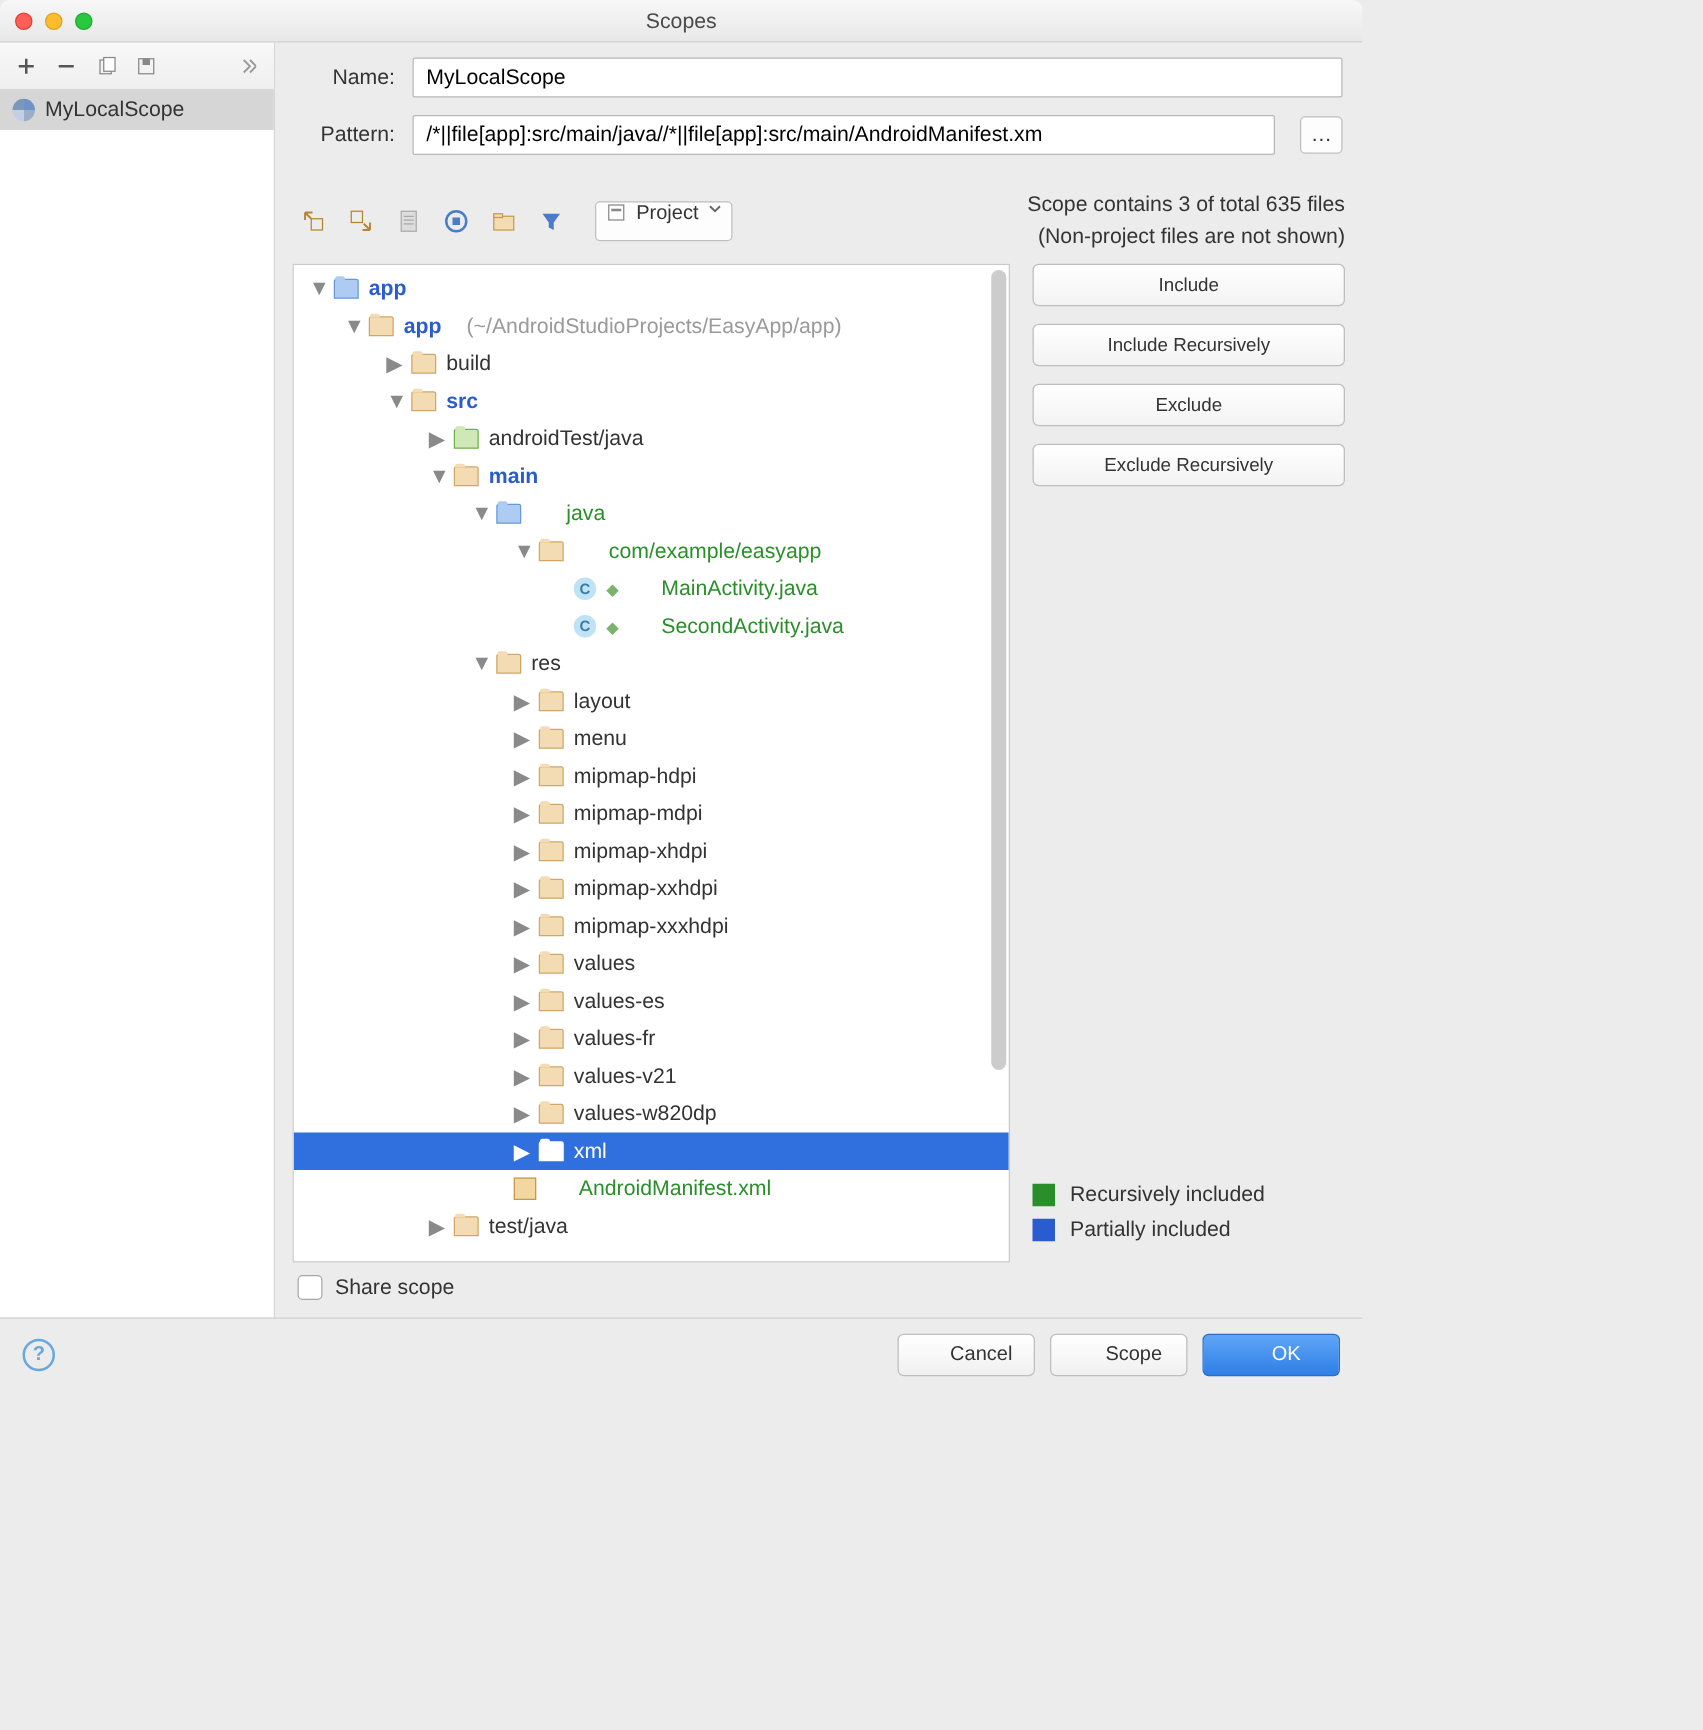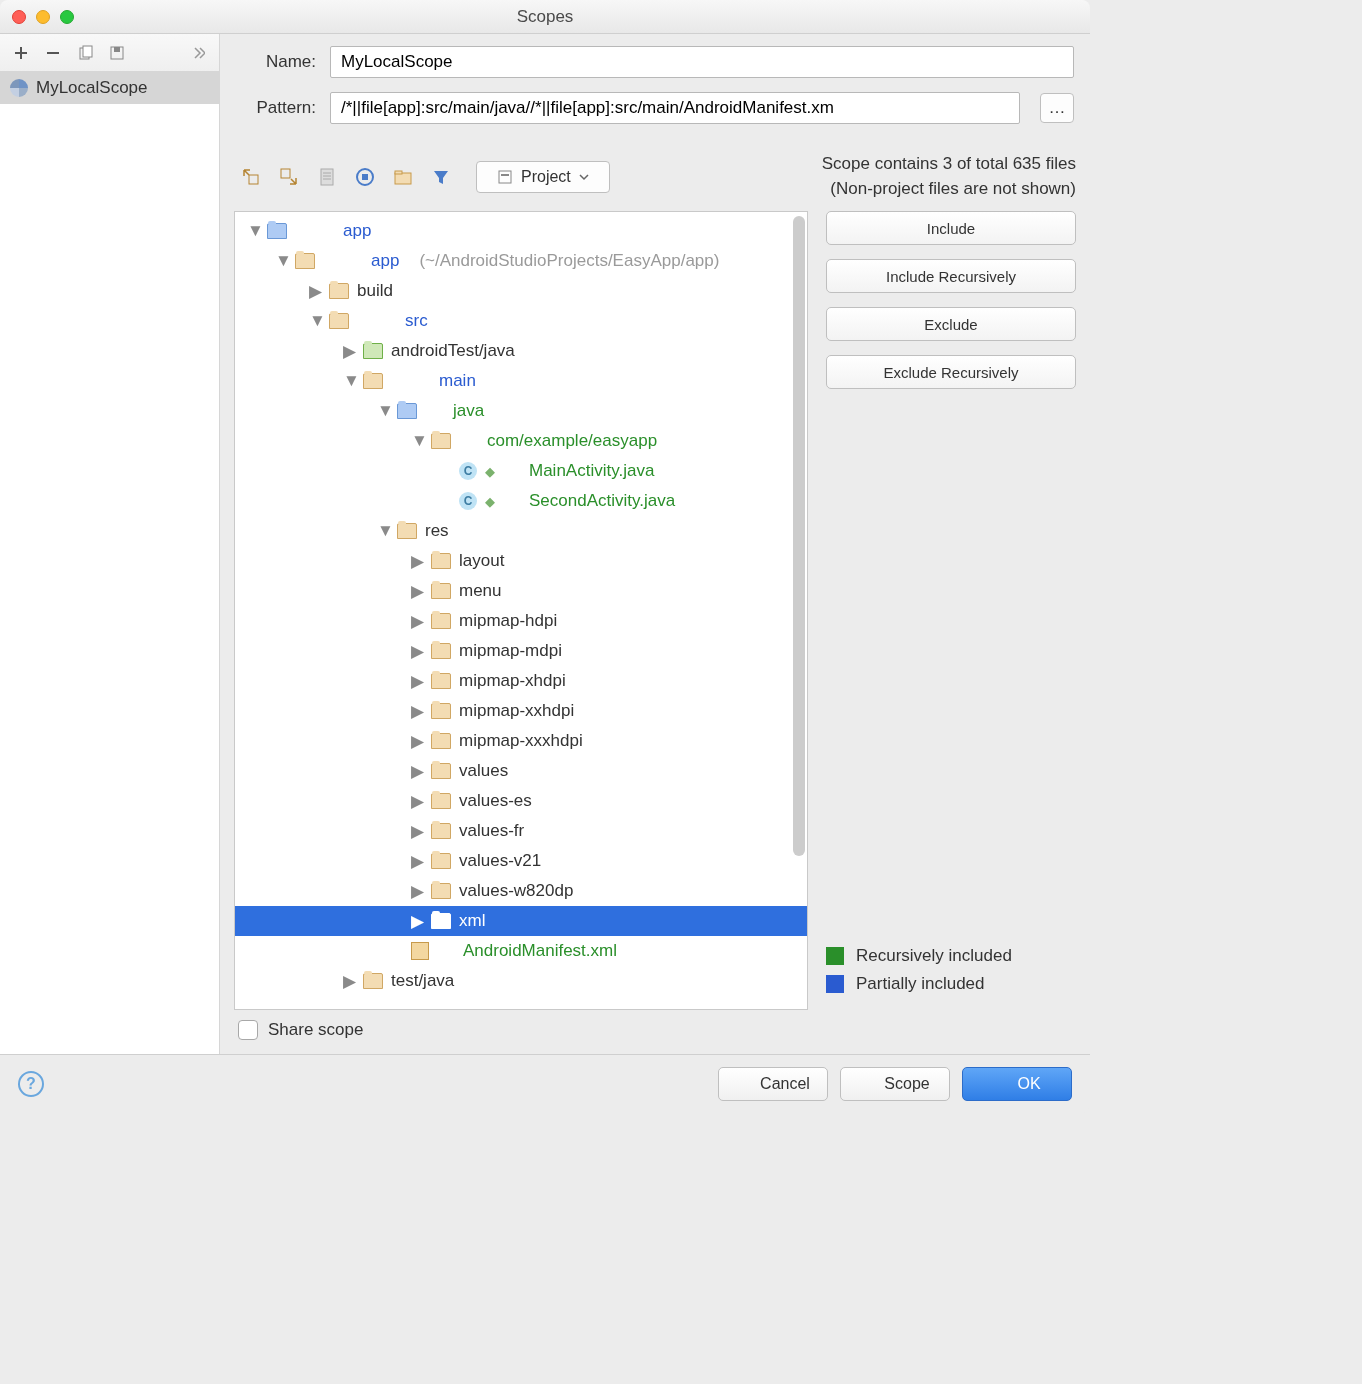--- a/index.html
+++ b/index.html
@@ -135,22 +135,22 @@
     border: 1px solid transparent;
     border-radius: 4px;
     display: flex; align-items: center; justify-content: center;
     color: #6a6a6a;
   }
   .project-drop {
     height: 32px;
     border: 1px solid #bfbfbf;
     border-radius: 4px;
     background: #fdfdfd;
-    display: flex; align-items: center; gap: 8px;
-    padding: 0 20px;
+    display: flex; gap: 8px;
+    padding: 0 8px;
     margin-left: 14px;
     font-size: 16px;
   }
   .scope-info {
     text-align: right;
     font-size: 17px;
     color: #333;
     line-height: 1.45;
     margin-left: auto;
     white-space: nowrap;
@@ -215,21 +215,21 @@
     width:18px; height:18px; border-radius:50%;
     background:#bfe3f5; color:#3d7da3;
     display:inline-flex; align-items:center; justify-content:center;
     font-size:12px; font-weight:bold;
   }
   .xmlicon {
     width:18px; height:18px;
     background:#f3d7a0; border:1px solid #c79a4b;
     display:inline-flex; position:relative;
   }
-  .t-blue { color:#2a5bd0; font-weight:400;margin-left:48px; }
+  .t-blue { color:#2a5bd0; font-weight:700; }
   .t-green { color:#2a8f2a; font-weight:500;margin-left:28px; }
   .t-muted { color:#9a9a9a; }
   .right-col {
     width: 250px;
     display: flex;
     flex-direction: column;
     gap: 14px;
   }
   .rbtn {
     height: 34px;

